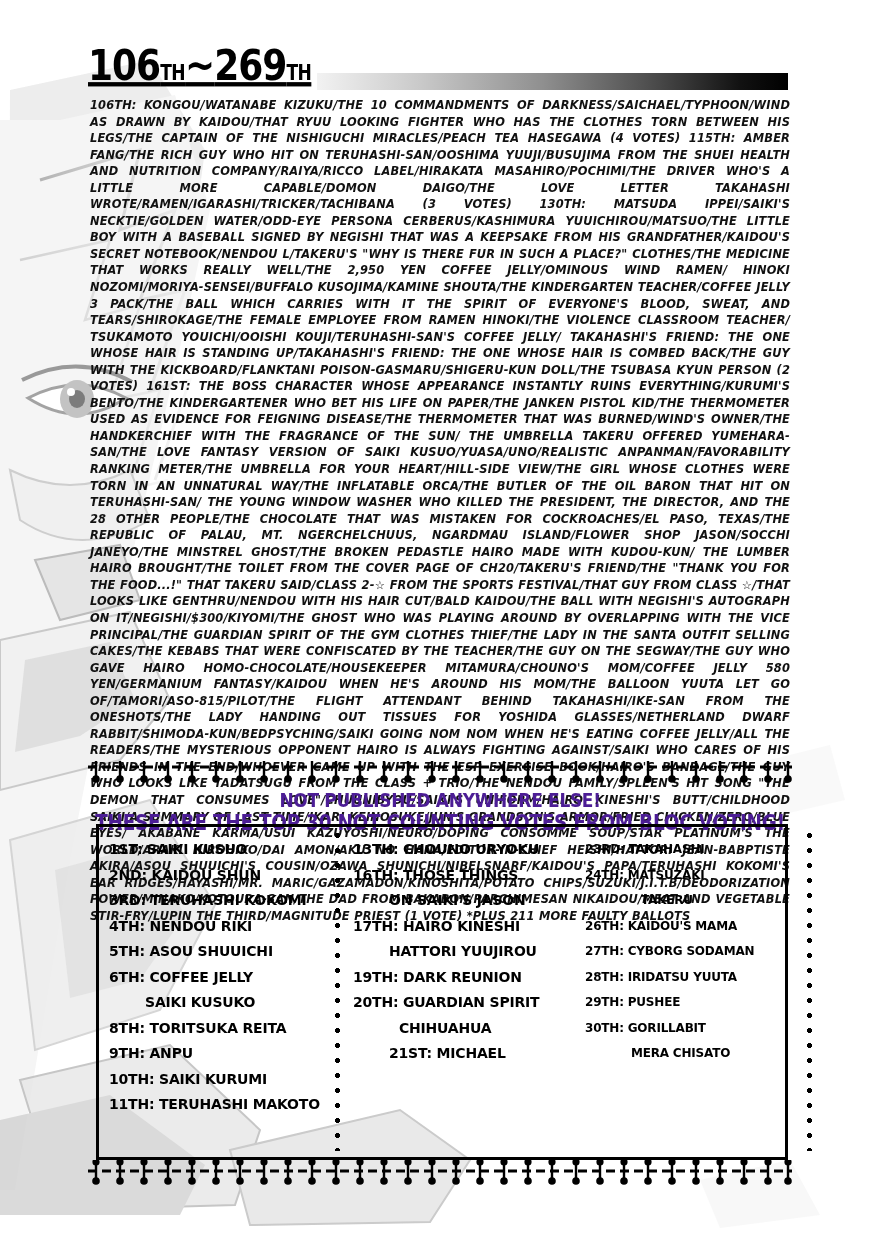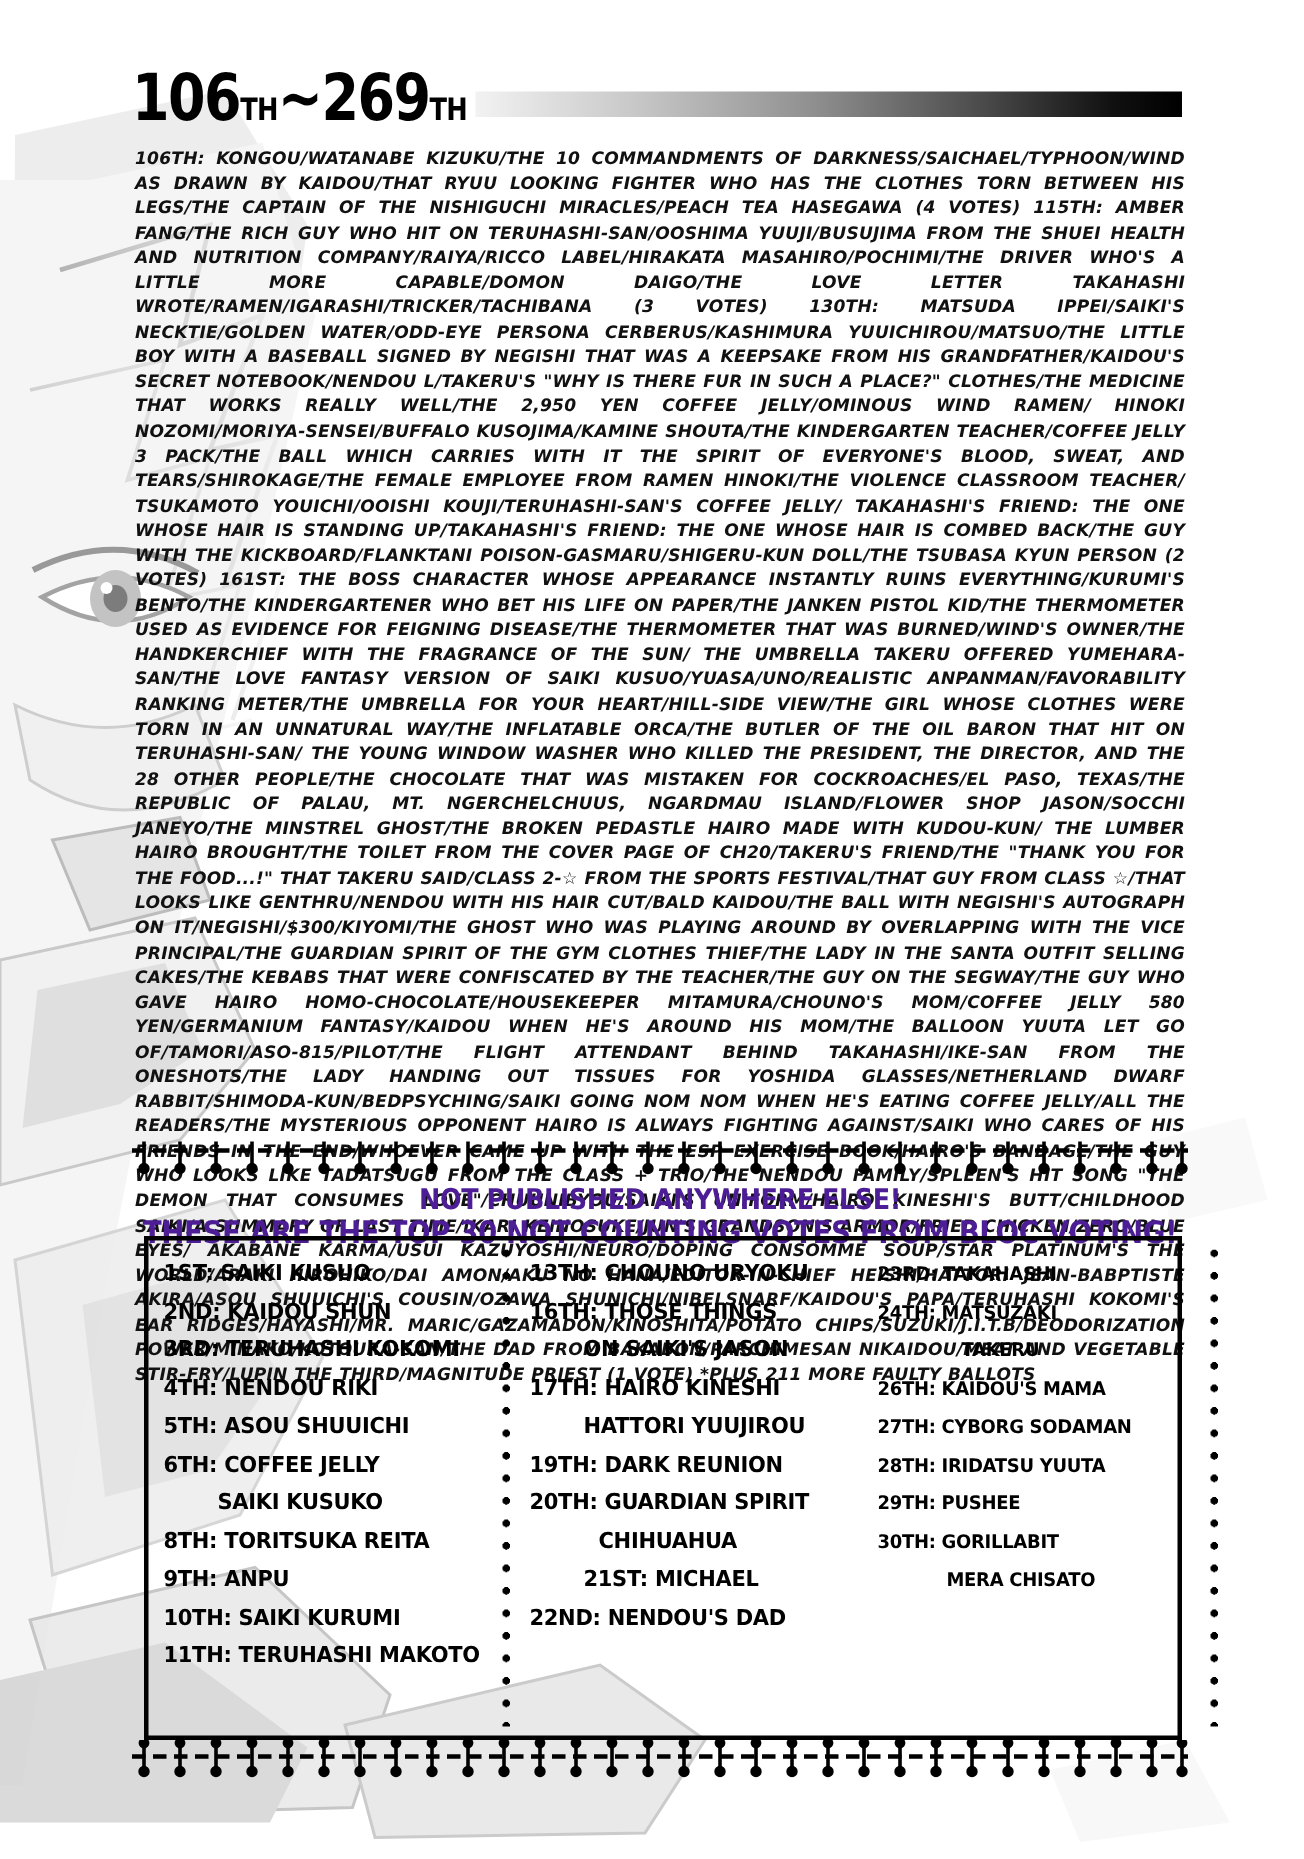--- a/index.html
+++ b/index.html
@@ -34,21 +34,22 @@
   }
 
   
   .title-row {
     position: absolute;
     left: 88px;
     top: 48px;
     width: 700px;
     height: 46px;
     display: flex;
-    align-items: center;
+    align-items: flex-end;
+    text-decoration: underline;
   }
   .chapter-title {
     font-family: "DejaVu Sans", sans-serif;
     font-weight: 900;
     font-size: 40px;
     line-height: 40px;
     letter-spacing: -1px;
     color: #000;
     white-space: nowrap;
     transform: scaleY(1.08);
@@ -324,21 +325,20 @@
       <div class="rank-col c2">
         <div class="rank-item">13TH: CHOUNO URYOKU</div>
         <div class="rank-item">16TH: THOSE THINGS</div>
         <div class="rank-item indent-sm">ON SAIKI'S JASON</div>
         <div class="rank-item">17TH: HAIRO KINESHI</div>
         <div class="rank-item indent-sm">HATTORI YUUJIROU</div>
         <div class="rank-item">19TH: DARK REUNION</div>
         <div class="rank-item">20TH: GUARDIAN SPIRIT</div>
         <div class="rank-item indent">CHIHUAHUA</div>
         <div class="rank-item indent-sm">21ST: MICHAEL</div>
-        <div class="rank-item">22ND: NENDOU'S DAD</div>
         <div class="divider d2"></div>
       </div>
 
       <div class="rank-col c3">
         <div class="rank-item">23RD: TAKAHASHI</div>
         <div class="rank-item">24TH: MATSUZAKI</div>
         <div class="rank-item indent-lg">TAKERU</div>
         <div class="rank-item">26TH: KAIDOU'S MAMA</div>
         <div class="rank-item">27TH: CYBORG SODAMAN</div>
         <div class="rank-item">28TH: IRIDATSU YUUTA</div>

